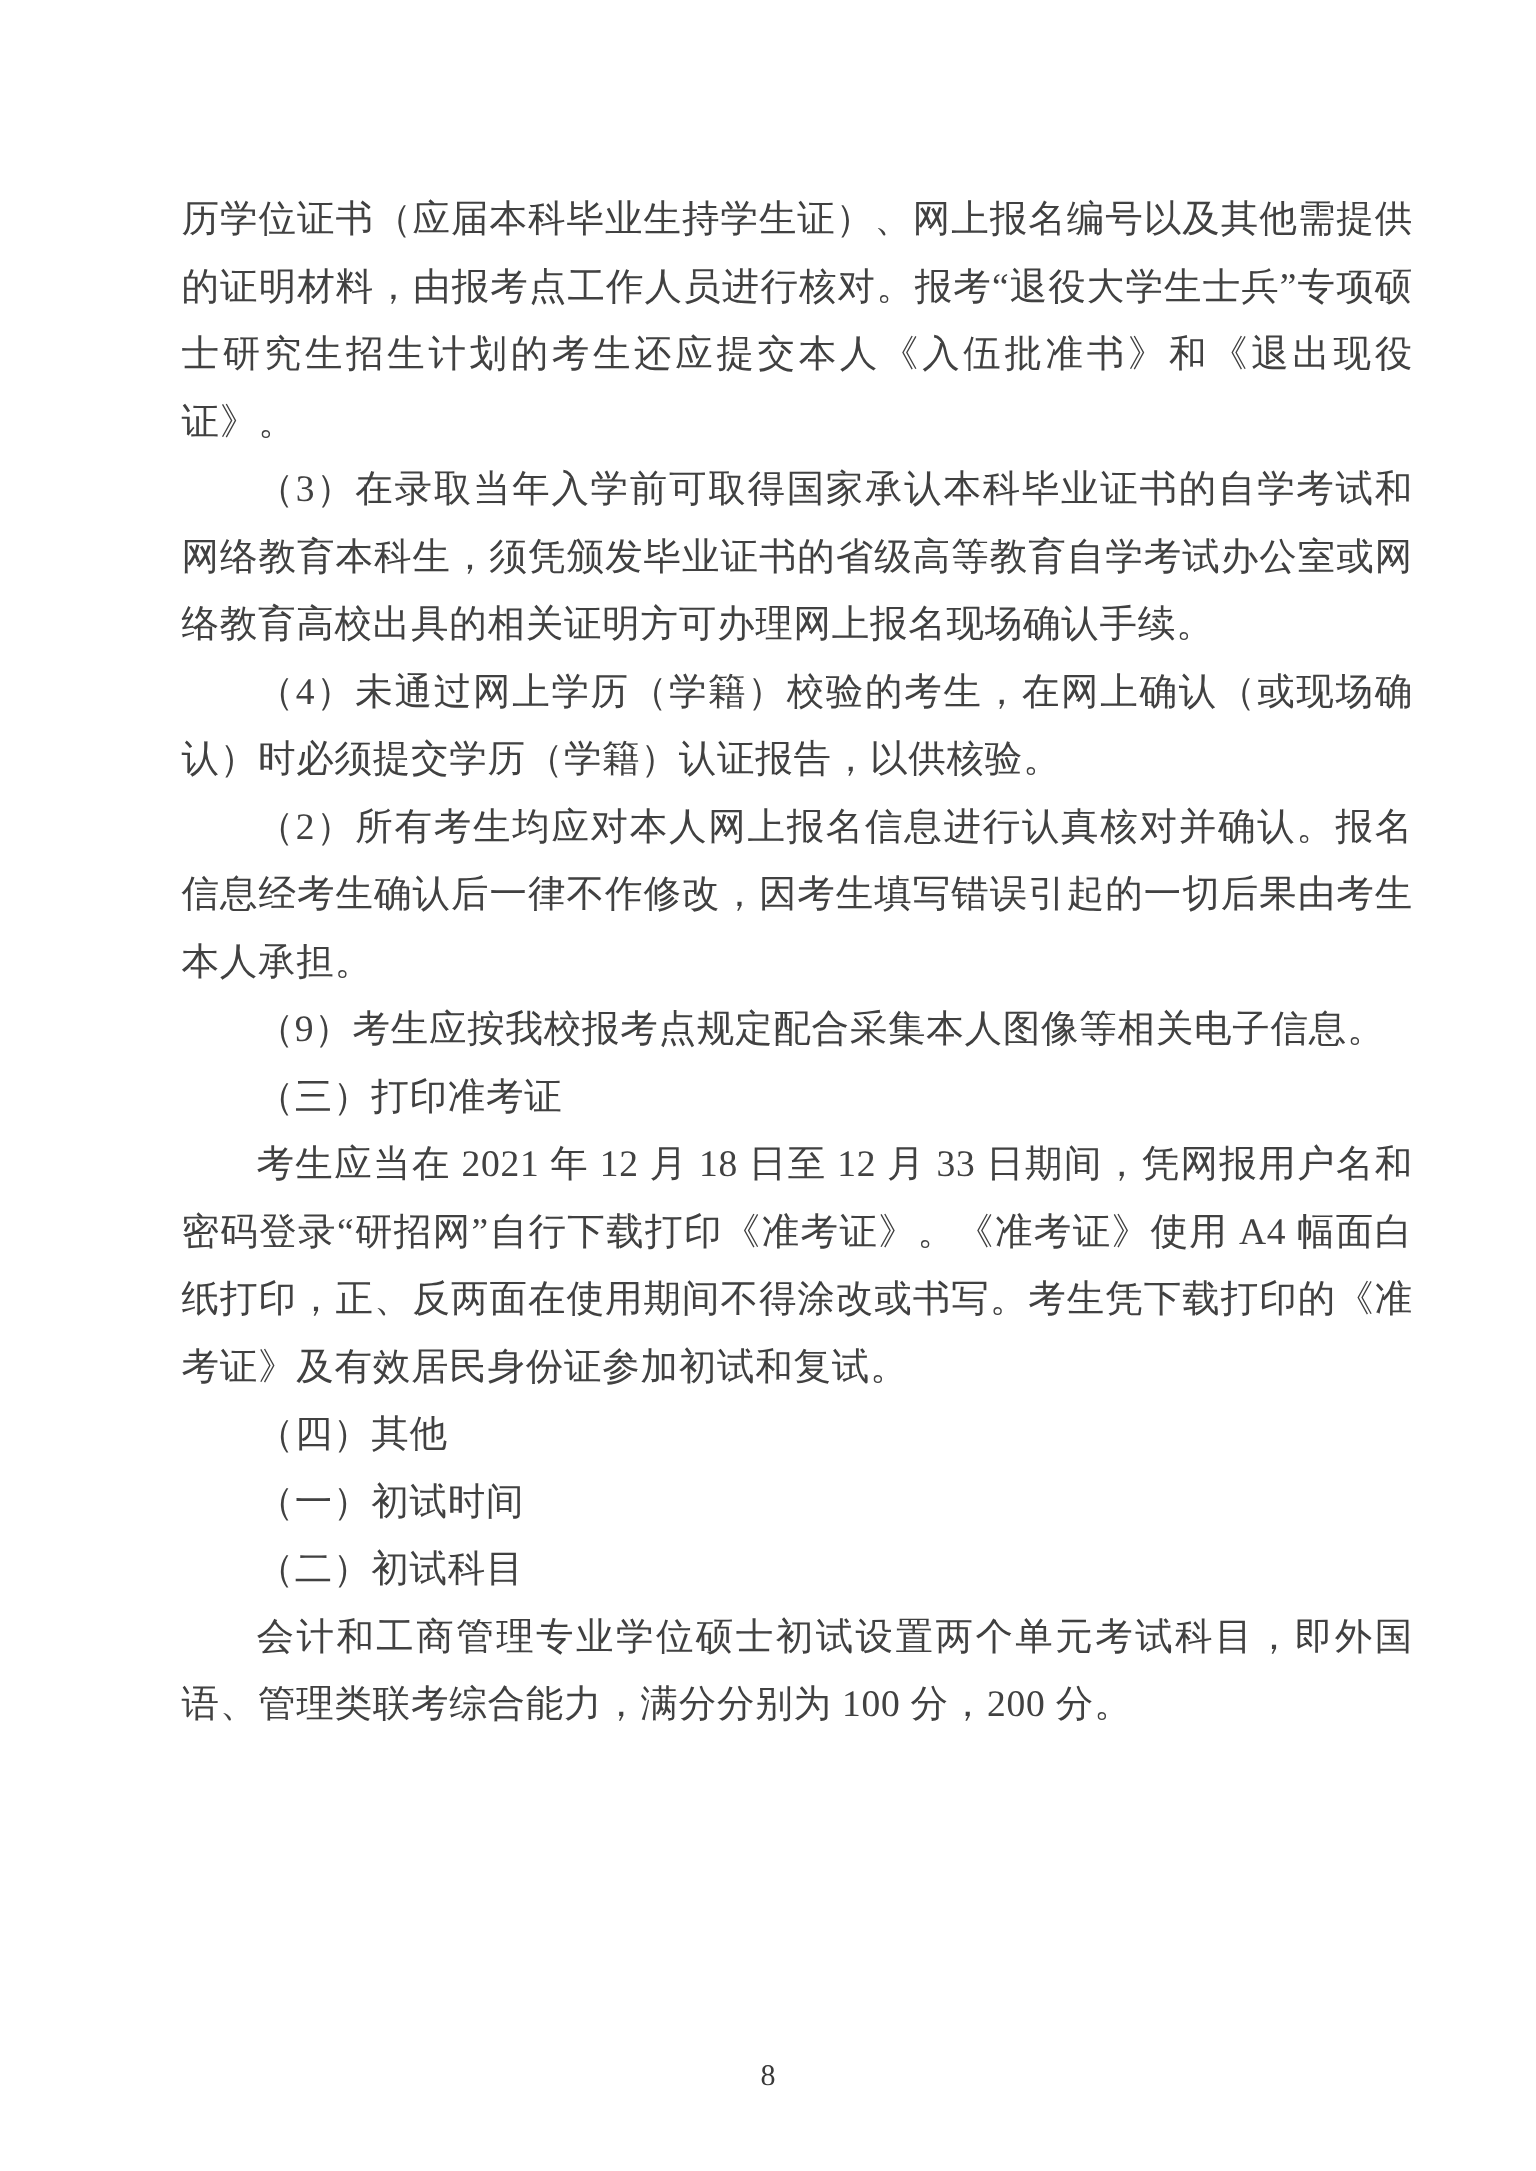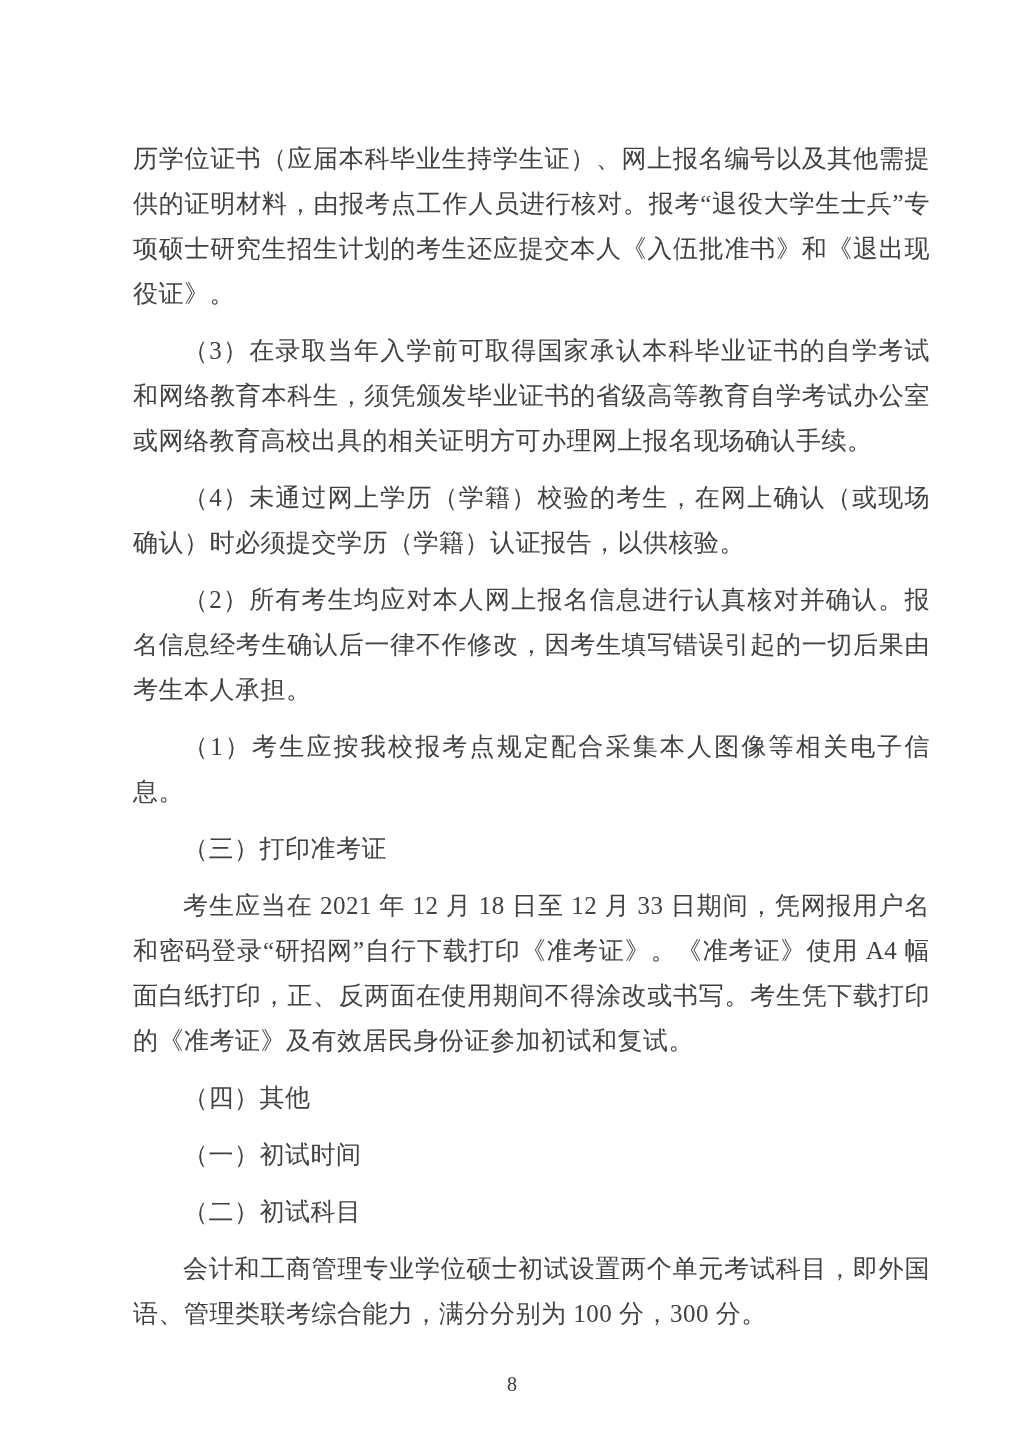--- a/index.html
+++ b/index.html
@@ -20,21 +20,21 @@
     top: 124px;
     left: 121px;
     width: 821px;
     color: #414141;
     font-size: 25px;
     line-height: 45px;
     letter-spacing: 0.5px;
     text-align: justify;
   }
   .doc-body p {
-    margin: 12px;
+    margin: 0;
     padding: 0;
   }
   .indent {
     text-indent: 2em;
   }
   .bold {
     font-weight: bold;
     color: #333333;
   }
   .page-number {
@@ -50,23 +50,23 @@
 </style>
 </head>
 <body>
 
 <div class="page">
   <div class="doc-body">
     <p class="para">历学位证书（应届本科毕业生持学生证）、网上报名编号以及其他需提供的证明材料，由报考点工作人员进行核对。报考“退役大学生士兵”专项硕士研究生招生计划的考生还应提交本人《入伍批准书》和《退出现役证》。</p>
     <p class="para indent">（3）在录取当年入学前可取得国家承认本科毕业证书的自学考试和网络教育本科生，须凭颁发毕业证书的省级高等教育自学考试办公室或网络教育高校出具的相关证明方可办理网上报名现场确认手续。</p>
     <p class="para indent">（4）未通过网上学历（学籍）校验的考生，在网上确认（或现场确认）时必须提交学历（学籍）认证报告，以供核验。</p>
     <p class="para indent">（2）所有考生均应对本人网上报名信息进行认真核对并确认。报名信息经考生确认后一律不作修改，因考生填写错误引起的一切后果由考生本人承担。</p>
-    <p class="para indent">（1）考生应按我校报考点规定配合采集本人图像等相关电子信息。</p>
+    <p class="para indent">（9）考生应按我校报考点规定配合采集本人图像等相关电子信息。</p>
     <p class="para indent">（三）打印准考证</p>
     <p class="para indent">考生应当在 2021 年 12 月 18 日至 12 月 33 日期间，凭网报用户名和密码登录“研招网”自行下载打印《准考证》。《准考证》使用 A4 幅面白纸打印，正、反两面在使用期间不得涂改或书写。考生凭下载打印的《准考证》及有效居民身份证参加初试和复试。</p>
     <p class="para indent">（四）其他</p>
     <p class="para indent">（一）初试时间</p>
     <p class="para indent">（二）初试科目</p>
-    <p class="para indent">会计和工商管理专业学位硕士初试设置两个单元考试科目，即外国语、管理类联考综合能力，满分分别为 100 分，300 分。</p>
+    <p class="para indent">会计和工商管理专业学位硕士初试设置两个单元考试科目，即外国语、管理类联考综合能力，满分分别为 100 分，200 分。</p>
   </div>
 
   <div class="page-number">8</div>
 </div>
 
 </body></html>

